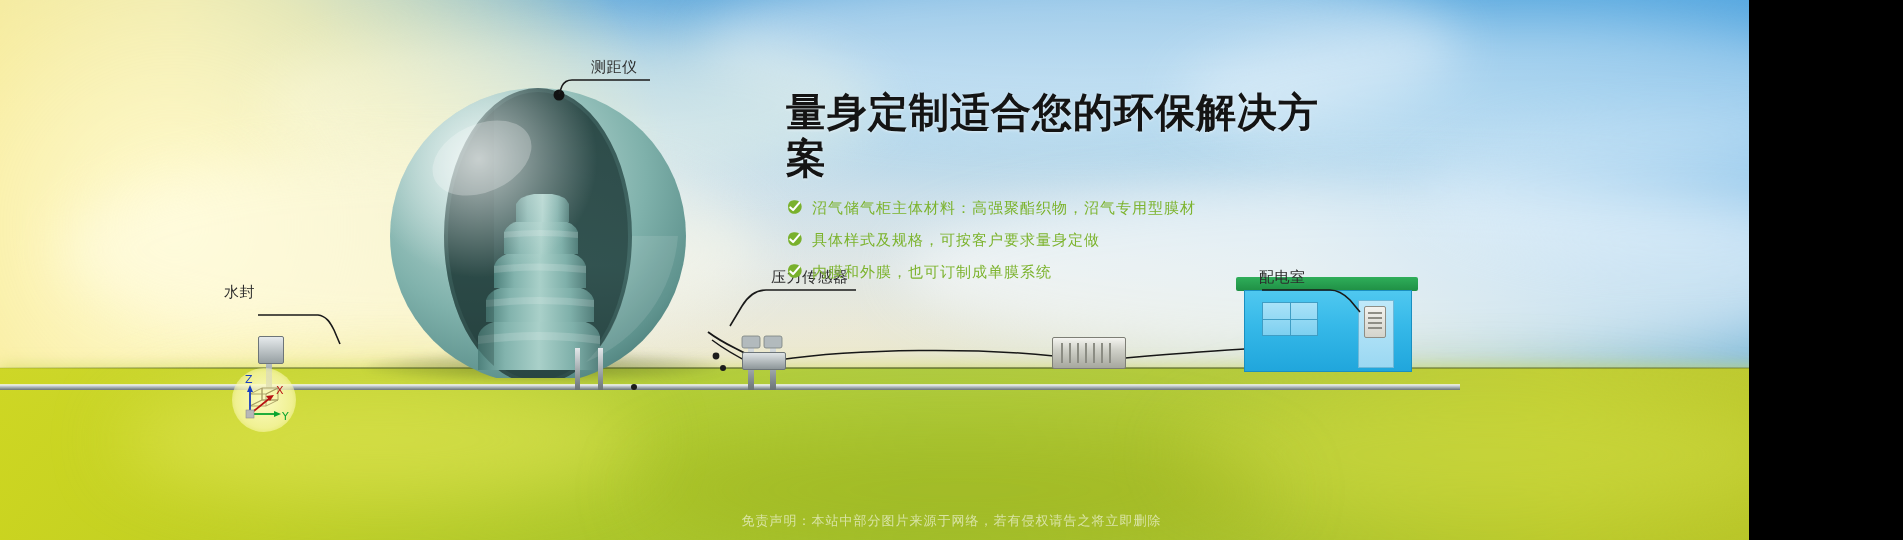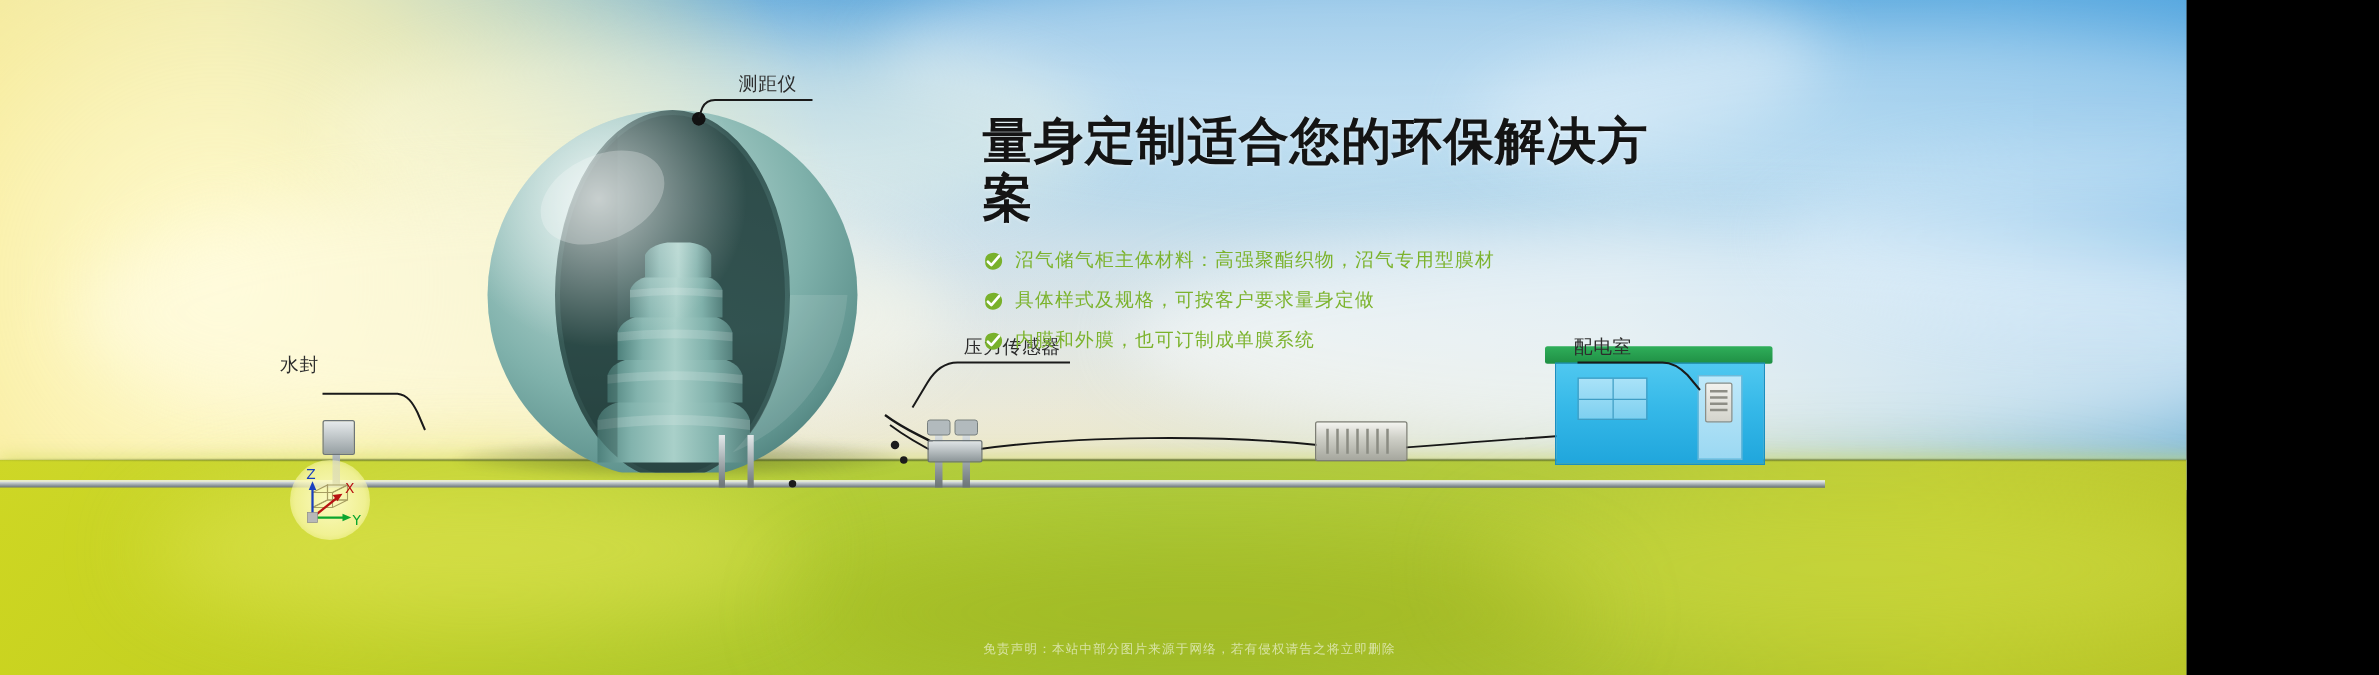--- a/index.html
+++ b/index.html
@@ -134,39 +134,39 @@
     font-family:"DejaVu Sans","Liberation Sans",sans-serif;font-weight:400;
     text-shadow:0 1px 2px rgba(255,255,255,.55);
   }
   #headline{
     margin-top:6px;font-size:40px;font-weight:bold;color:#141414;letter-spacing:1px;
     font-family:Liberation Serif, serif;line-height:1.16;
     text-shadow:0 1px 3px rgba(255,255,255,.5);
   }
   #bullets{margin-top:16px;}
   .bullet{
-    display:flex;align-items:flex-end;margin-bottom:13px;
+    display:flex;align-items:flex-start;margin-bottom:13px;
     font-size:15px;color:#7cb32d;letter-spacing:1px;
     font-family:"DejaVu Sans","Liberation Sans",sans-serif;
   }
   .bullet .tick{
     flex:0 0 auto;width:17px;height:17px;margin-right:9px;position:relative;
   }
   .bullet .tick svg{display:block;}
 
   
   #axis-badge{
     position:absolute;left:232px;top:368px;width:64px;height:64px;border-radius:50%;
     background:radial-gradient(circle at 50% 50%, rgba(255,253,205,.92) 0%, rgba(252,249,180,.72) 62%, rgba(250,246,160,.10) 96%);
   }
 
   
   #disclaimer{
     position:absolute;left:0;top:512px;width:1903px;text-align:center;
-    font-size:10px;color:rgba(255,255,255,.58);letter-spacing:1px;
+    font-size:13px;color:rgba(255,255,255,.58);letter-spacing:1px;
     font-family:"DejaVu Sans","Liberation Sans",sans-serif;
   }
 </style>
 </head>
 <body>
 
 <div id="banner">
 
   <div class="sky"></div>
   <div class="sunglow"></div>

